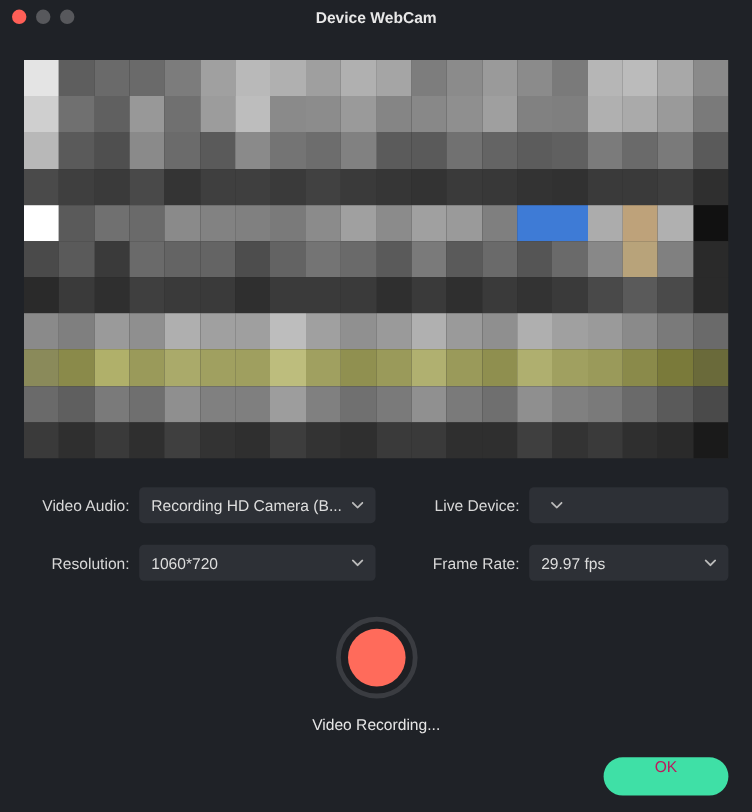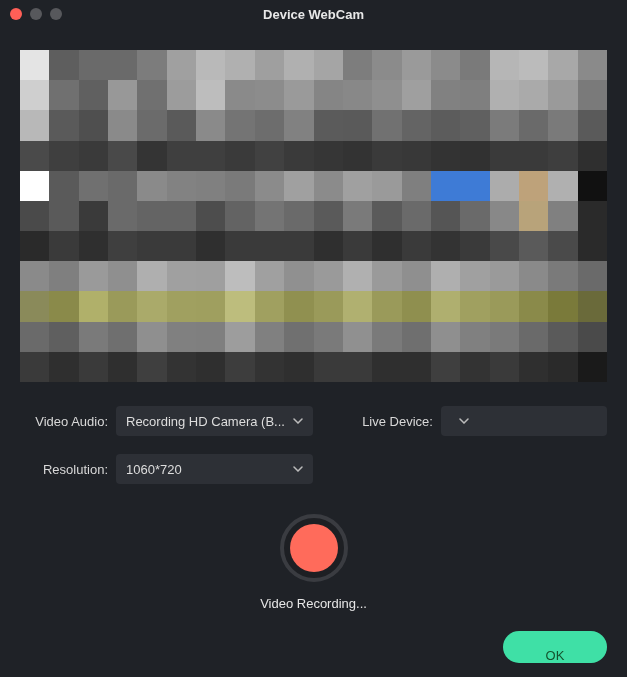--- a/index.html
+++ b/index.html
@@ -128,25 +128,25 @@
   .footer {
     position: absolute;
     right: 20px;
     bottom: 14px;
   }
   .ok-btn {
     width: 104px;
     height: 32px;
     border-radius: 16px;
     background: #3fe0a6;
-    color: #14532d;
+    color: #be185d;
     font-size: 13px;
     font-weight: 500;
     display: flex;
-    align-items: flex-end;
+    align-items: flex-start;
     justify-content: center;
     cursor: pointer;
   }
 </style>
 </head>
 <body>
 
 <div class="titlebar">
   <div class="traffic-lights">
     <div class="tl close"></div>
@@ -410,20 +410,31 @@
     <div class="select">
       <span class="val">1060*720</span>
       <span class="chev">
         <svg width="10" height="6" viewBox="0 0 10 6">
             <path d="M1 1 L5 5 L9 1" stroke="#bbb" stroke-width="1.5" fill="none" stroke-linecap="round"></path>
           </svg>
       </span>
     </div>
   </div>
 
+  <div class="field">
+    <div class="label narrow">Frame Rate:</div>
+    <div class="select">
+      <span class="val">29.97 fps</span>
+      <span class="chev">
+        <svg width="10" height="6" viewBox="0 0 10 6">
+            <path d="M1 1 L5 5 L9 1" stroke="#bbb" stroke-width="1.5" fill="none" stroke-linecap="round"></path>
+          </svg>
+      </span>
+    </div>
+  </div>
 </div>
 
 <div class="record-area">
   <div class="record-btn">
     <div class="record-inner"></div>
   </div>
   <div class="record-label">Video Recording...</div>
 </div>
 
 <div class="footer">

